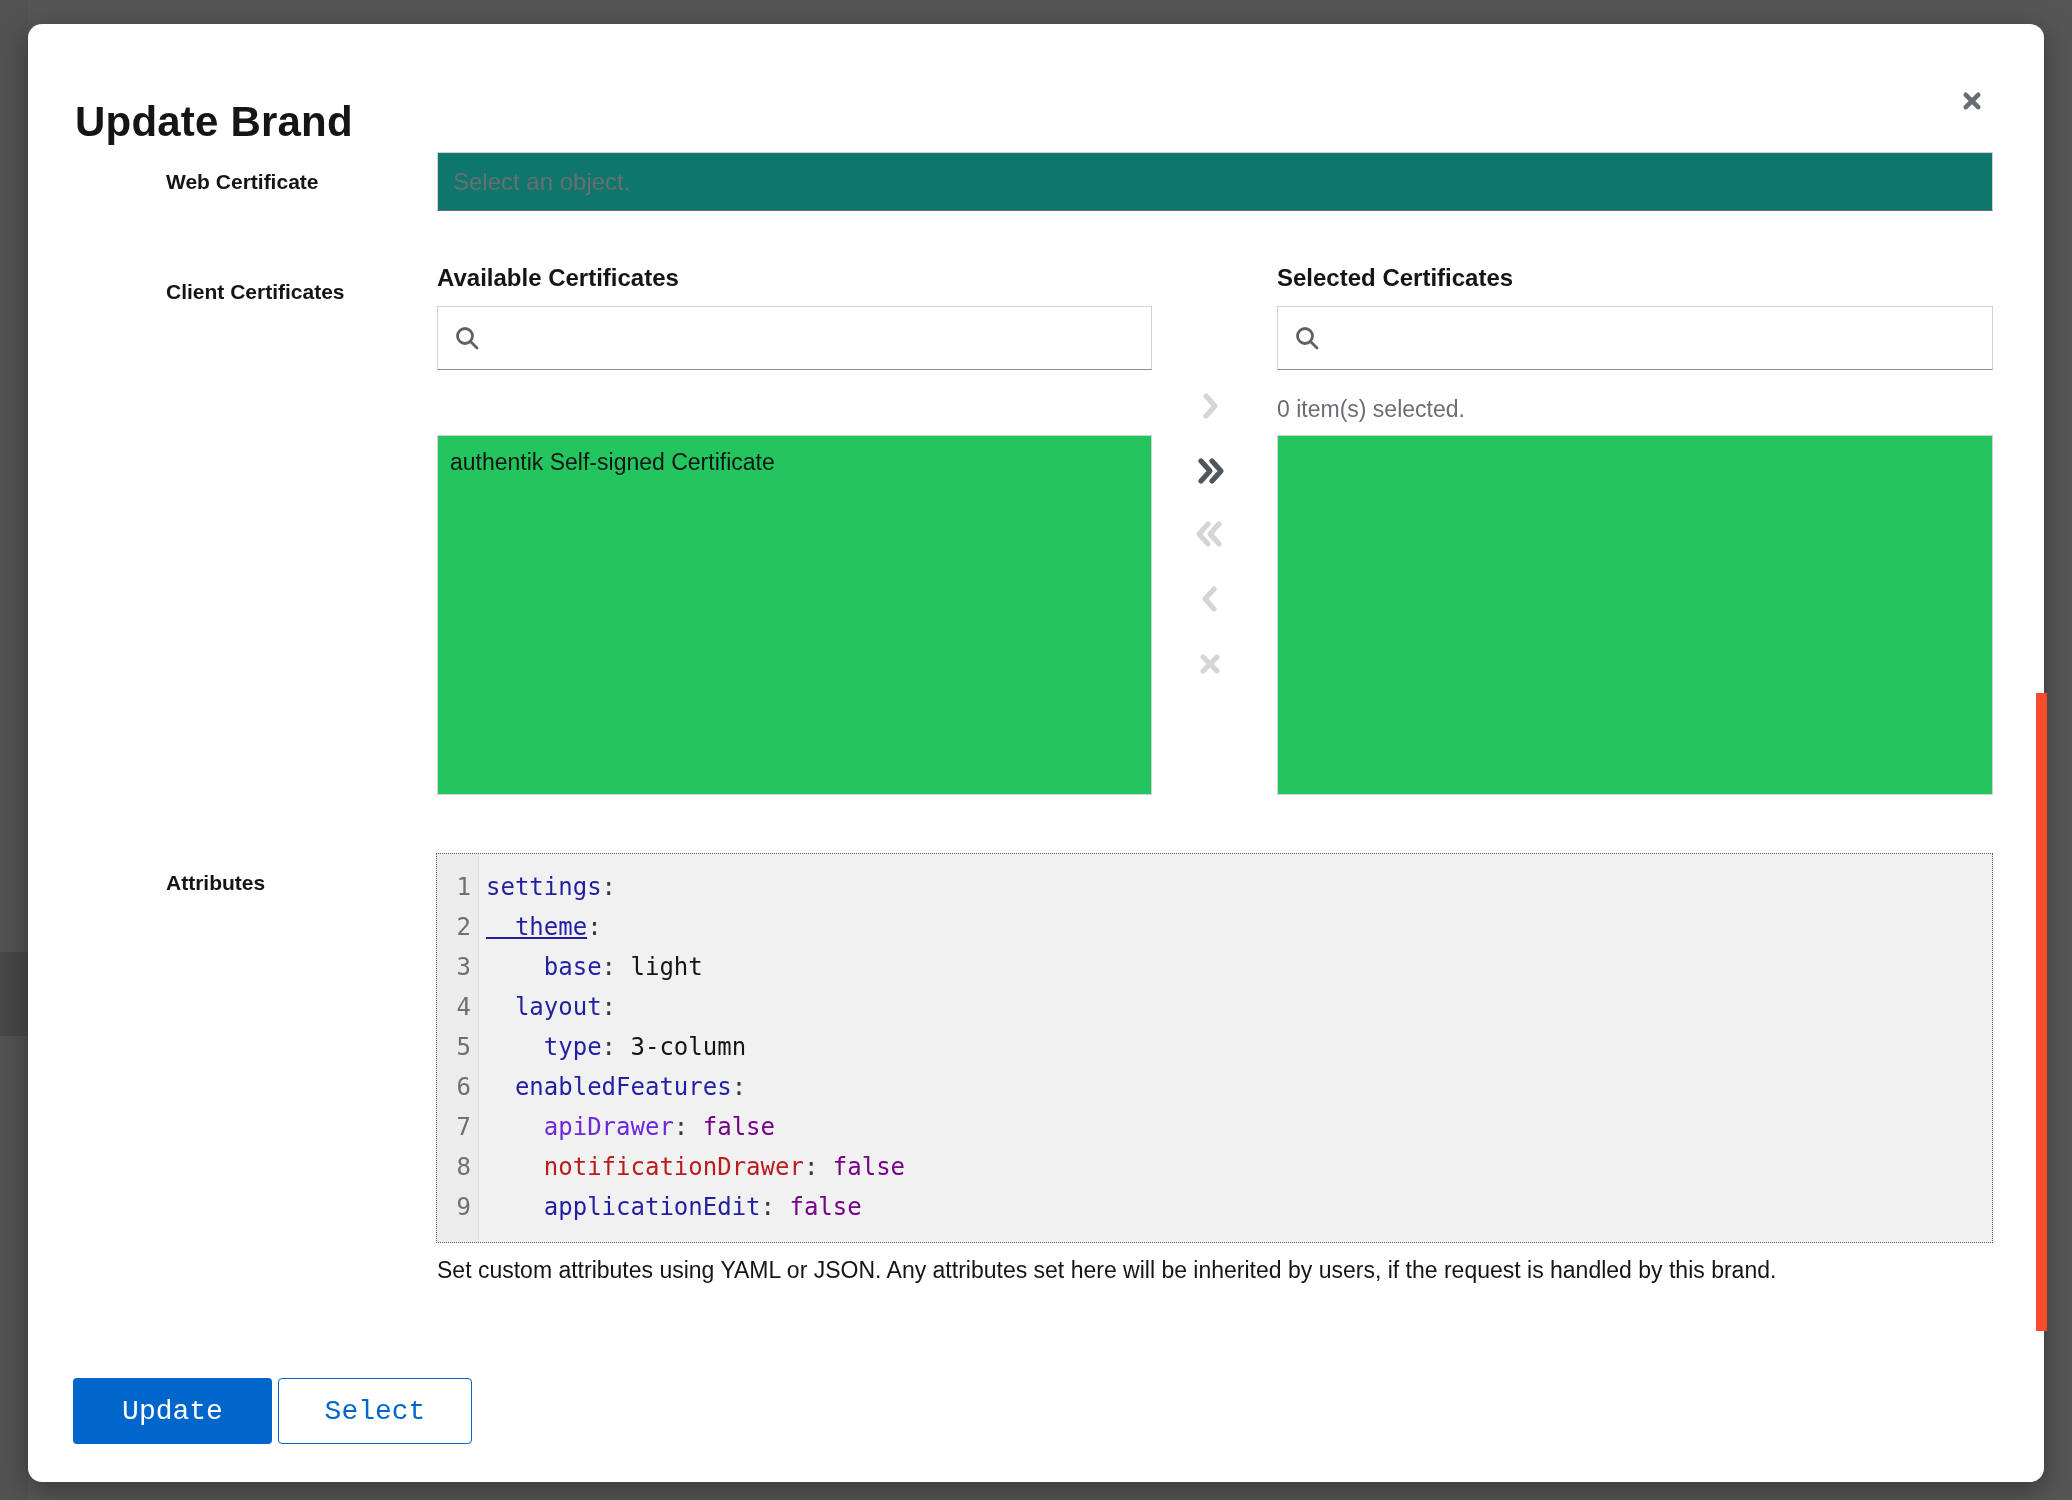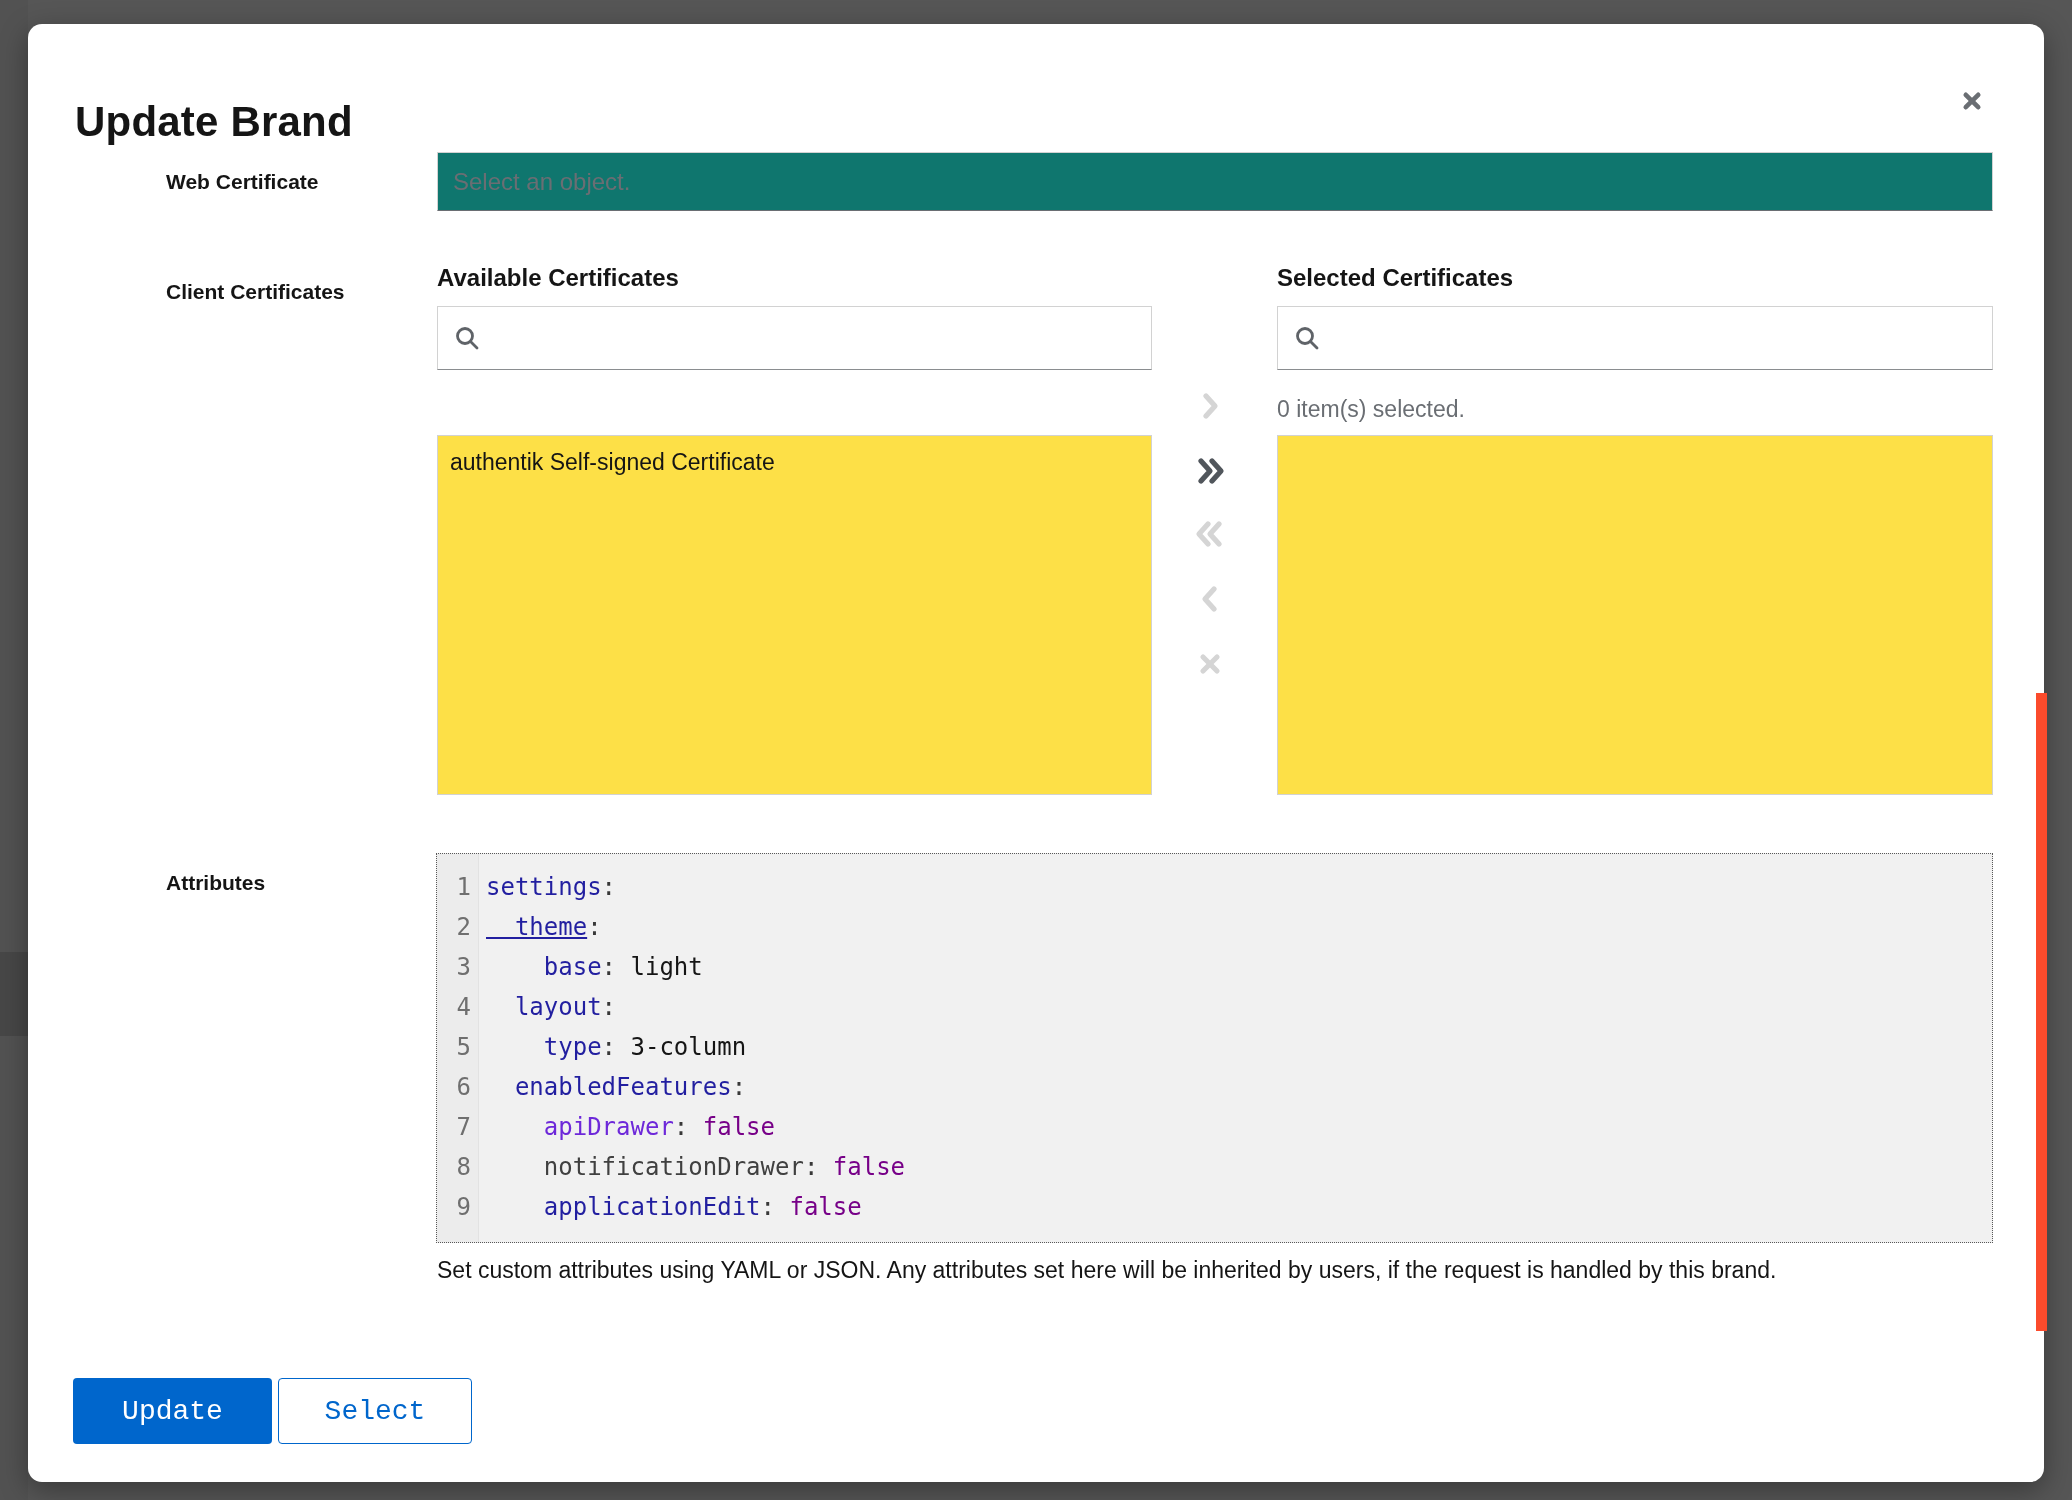--- a/index.html
+++ b/index.html
@@ -58,21 +58,21 @@
   .search-box .s-icon{color:#5f6368;display:flex;flex:none;}
   .search-box input{
     border:none;outline:none;background:transparent;flex:1;height:90%;
     font-family:inherit;font-size:24px;color:#151515;
   }
 
   #selected-status{position:absolute;left:1249px;top:372px;font-size:23px;color:#6a6e73;}
 
   .listbox{
     position:absolute;top:411px;height:360px;box-sizing:border-box;
-    background:#fde047;border:1px solid #d2d2d2;overflow:hidden;
+    background:#22c55e;border:1px solid #d2d2d2;overflow:hidden;
   }
   #available-list{left:409px;width:715px;}
   #selected-list{left:1249px;width:716px;}
   .list-item{padding:13px 12px;font-size:23px;color:#151515;cursor:pointer;}
 
   .xfer{
     position:absolute;left:1160px;width:44px;height:44px;
     background:none;border:none;padding:0;cursor:pointer;
     display:flex;align-items:center;justify-content:center;
   }
@@ -220,21 +220,21 @@
         <div class="code-row">
           <span class="code-num">6</span>
           <span class="code-text"><span style="color: rgb(34, 31, 160);">  enabledFeatures</span><span style="color: rgb(56, 56, 56);">:</span></span>
         </div>
         <div class="code-row">
           <span class="code-num">7</span>
           <span class="code-text"><span style="color: #6d28d9;">    apiDrawer</span><span style="color: rgb(56, 56, 56);">:</span><span style="color: rgb(119, 0, 136);"> false</span></span>
         </div>
         <div class="code-row">
           <span class="code-num">8</span>
-          <span class="code-text"><span style="color: #404040; text-align: right;">    notificationDrawer</span><span style="color: rgb(56, 56, 56);">:</span><span style="color: rgb(119, 0, 136);"> false</span></span>
+          <span class="code-text"><span style="color: #b91c1c; text-align: right;">    notificationDrawer</span><span style="color: rgb(56, 56, 56);">:</span><span style="color: rgb(119, 0, 136);"> false</span></span>
         </div>
         <div class="code-row">
           <span class="code-num">9</span>
           <span class="code-text"><span style="color: rgb(34, 31, 160);">    applicationEdit</span><span style="color: rgb(56, 56, 56);">:</span><span style="color: rgb(119, 0, 136);"> false</span></span>
         </div>
       </div>
   </div>
 
   <div id="help-text">Set custom attributes using YAML or JSON. Any attributes set here will be inherited by users, if the request is handled by this brand.</div>
 

